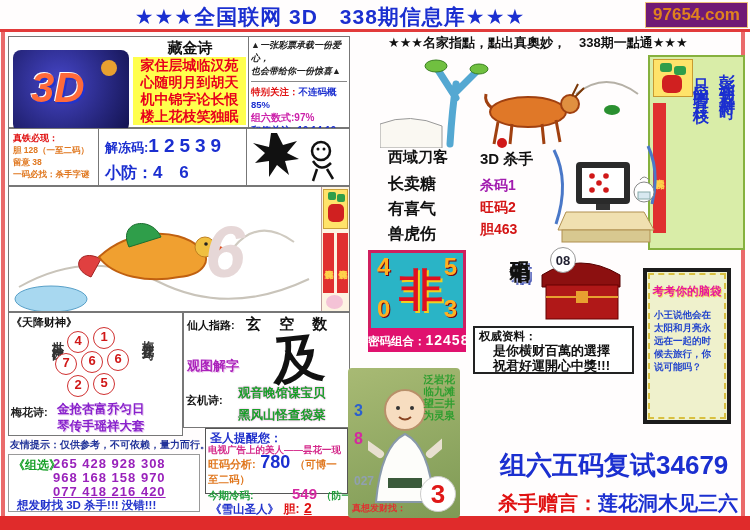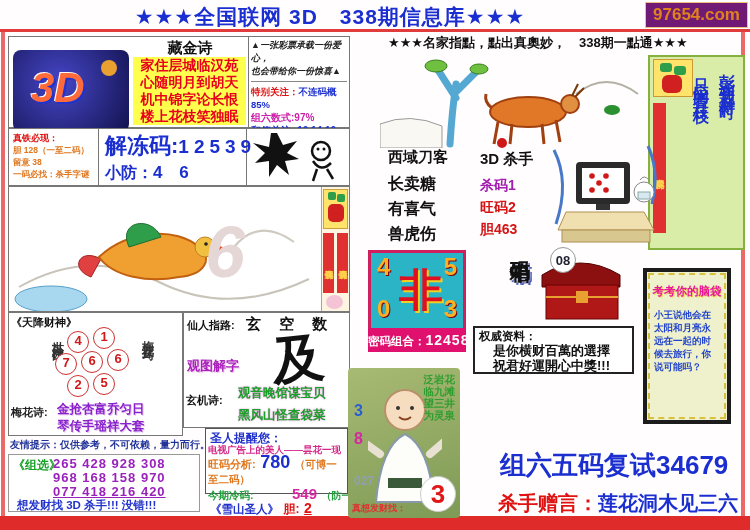--- a/index.html
+++ b/index.html
@@ -59,21 +59,21 @@
 
   <div class="abs box" style="left:8px;top:128px;width:342px;height:58px;">
     <div class="abs" style="left:0;top:0;width:90px;height:56px;border-right:1px solid #777;padding:3px 4px;">
       <div class="b" style="font-size:9px;color:#e01212;line-height:12px;">真铁必现：</div>
       <div class="b" style="font-size:8.5px;color:#e07820;line-height:12px;">胆 128（一至二码）</div>
       <div class="b" style="font-size:8.5px;color:#e07820;line-height:12px;">留意 38</div>
       <div class="b" style="font-size:8.5px;color:#e07820;line-height:12px;">一码必找：杀手字谜</div>
     </div>
     <div class="abs" style="left:90px;top:0;width:148px;height:56px;border-right:1px solid #777;padding:4px 6px;">
       <div style="line-height:26px;white-space:nowrap;">
-        <span class="b" style="font-size:22px;color:#1b2fd0;margin-top:7px;">解冻码:</span><span class="b" style="font-size:19px;color:#1b2fd0;letter-spacing:5px;">12539</span>
+        <span class="b" style="font-size:13px;color:#1b2fd0;margin-top:7px;">解冻码:</span><span class="b" style="font-size:19px;color:#1b2fd0;letter-spacing:5px;">12539</span>
       </div>
       <div style="line-height:24px;white-space:nowrap;">
         <span class="b" style="font-size:16px;color:#1b2fd0;">小防：</span><span class="b" style="font-size:17px;color:#1b2fd0;letter-spacing:6px;">4 6</span>
       </div>
     </div>
     <div class="abs" style="left:238px;top:0;width:102px;height:56px;">
       <svg width="102" height="56" viewBox="0 0 102 56">
         <polygon points="30,4 36,16 50,12 40,24 52,30 38,32 42,46 30,36 22,48 22,32 8,34 18,24 6,14 22,18 24,4" fill="#111"></polygon>
         <circle cx="74" cy="22" r="9" fill="none" stroke="#111" stroke-width="2.5"></circle>
         <path d="M66,32 Q74,44 84,34 M70,40 L66,52 M80,40 L86,50" stroke="#111" stroke-width="2.5" fill="none"></path>

